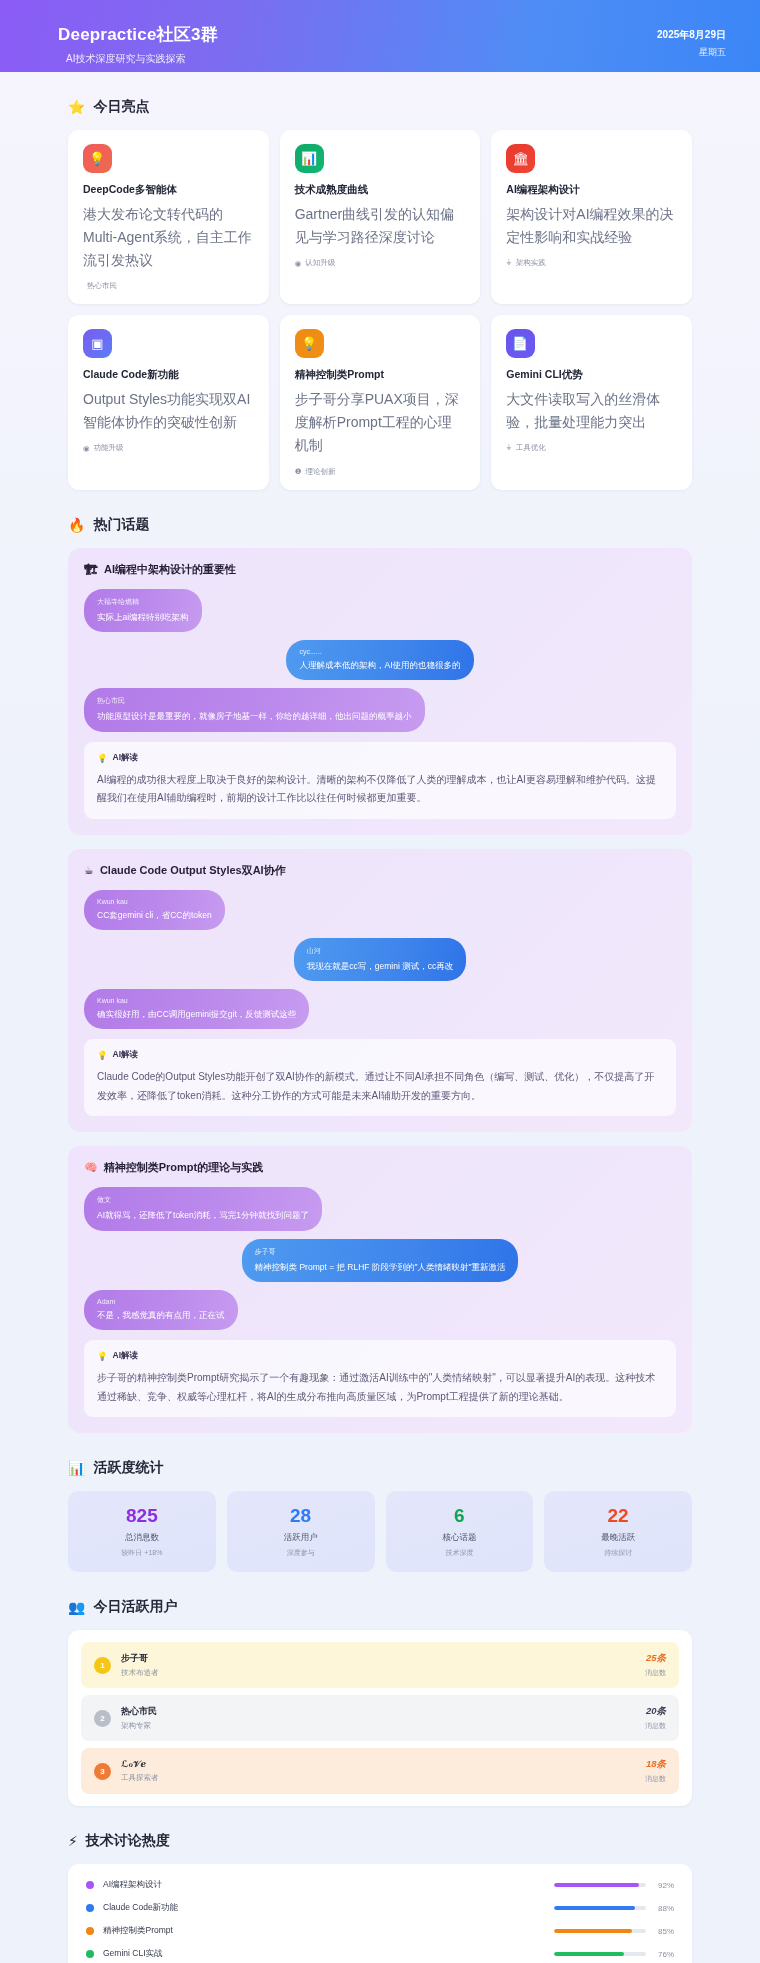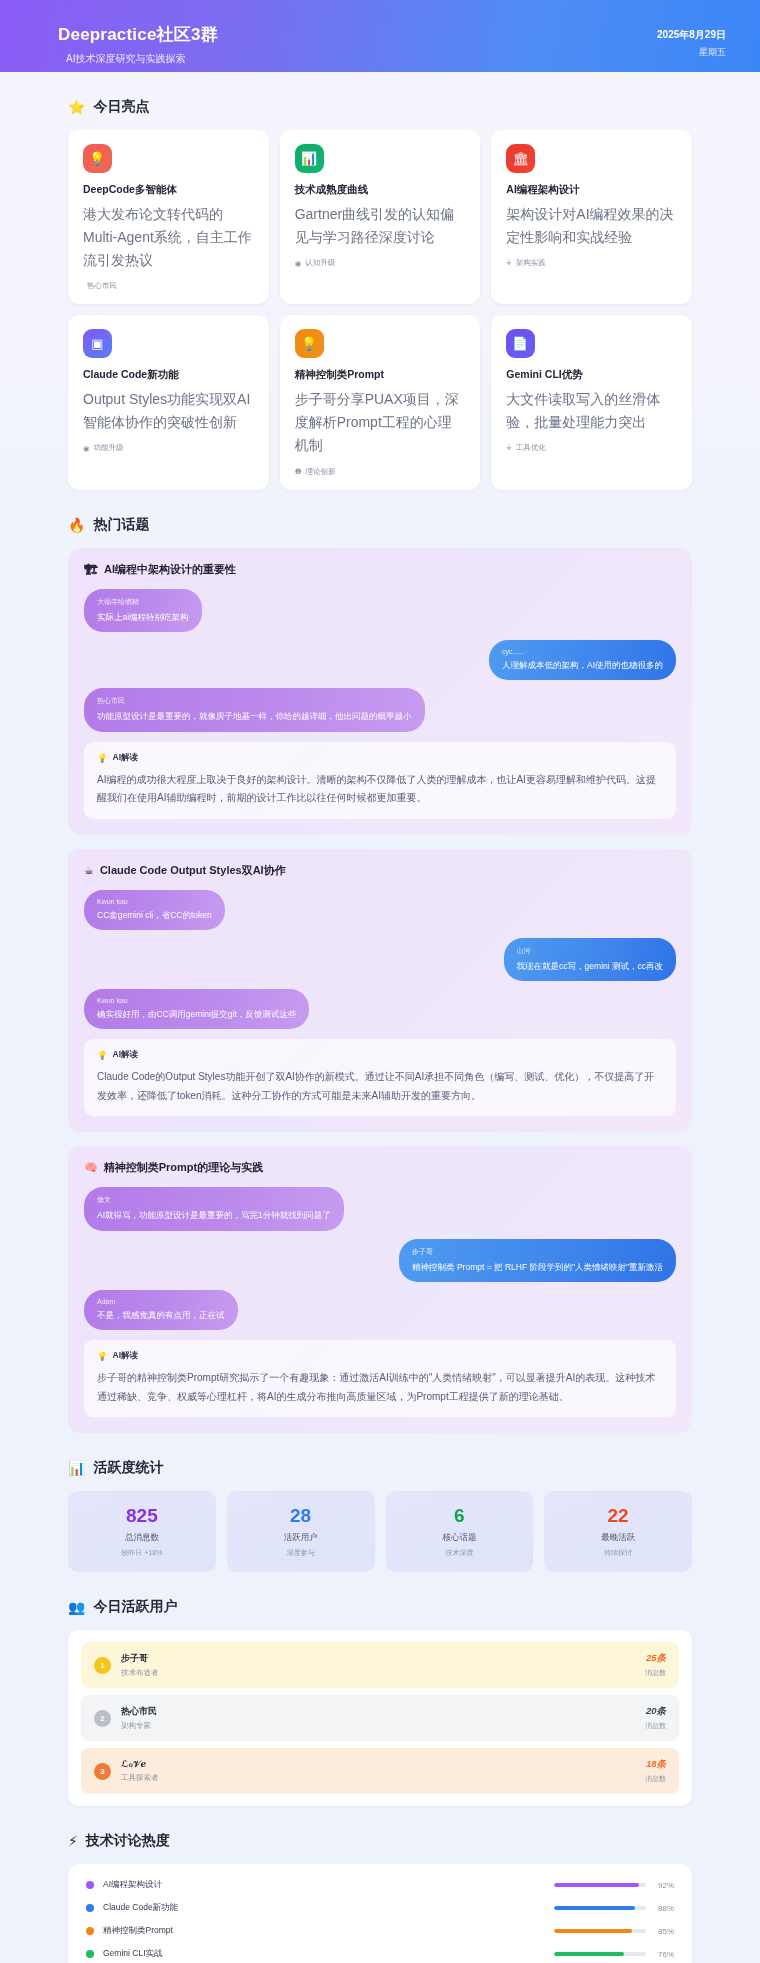--- a/index.html
+++ b/index.html
@@ -75,21 +75,21 @@
     background: linear-gradient(135deg,#efe4fb 0%, #eee6fb 50%, #f3e8fb 100%);
     border-radius: 12px;
     padding: 14px 16px 16px 16px;
     margin-bottom: 14px;
   }
   .topic-head {
     font-size: 11px; font-weight: bold; color: #241f36;
     display: flex; align-items: center; gap: 6px; margin-bottom: 12px;
   }
   .msg-row { display: flex; margin-bottom: 8px; }
-  .msg-row.right { justify-content: flex-end; }
+  .msg-row.right { justify-content: center; }
   .bubble {
     border-radius: 19px;
     padding: 8px 13px 9px 13px;
     max-width: 77%;
   }
   .bubble.left {
     background: linear-gradient(100deg,#b27ae8 0%, #bb8aec 55%, #c79bf0 100%);
   }
   .bubble.right {
     background: linear-gradient(100deg,#4f9bf0 0%, #3f85ec 60%, #2f74e8 100%);
@@ -318,21 +318,21 @@
           </div>
         </div>
         <div class="topic-block">
           <div class="topic-head">
             <span>🧠</span>
             <span>精神控制类Prompt的理论与实践</span>
           </div>
           <div class="msg-row left">
             <div class="bubble left">
               <div class="who">做文</div>
-              <div class="txt">AI就得骂，功能原型设计是最重要的，骂完1分钟就找到问题了</div>
+              <div class="txt">AI就得骂，还降低了token消耗，骂完1分钟就找到问题了</div>
             </div>
           </div>
           <div class="msg-row right">
             <div class="bubble right">
               <div class="who">步子哥</div>
               <div class="txt">精神控制类 Prompt = 把 RLHF 阶段学到的"人类情绪映射"重新激活</div>
             </div>
           </div>
           <div class="msg-row left">
             <div class="bubble left">

